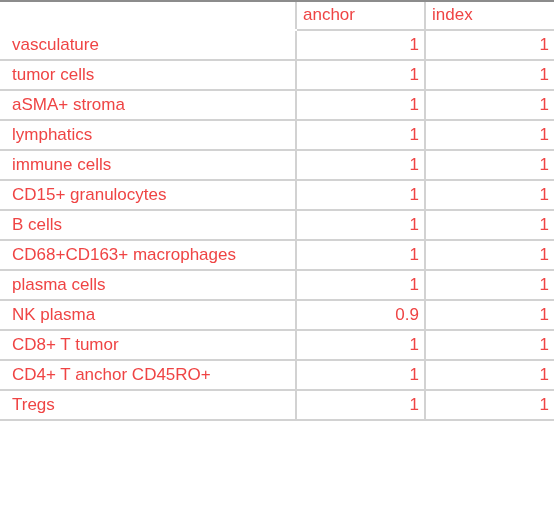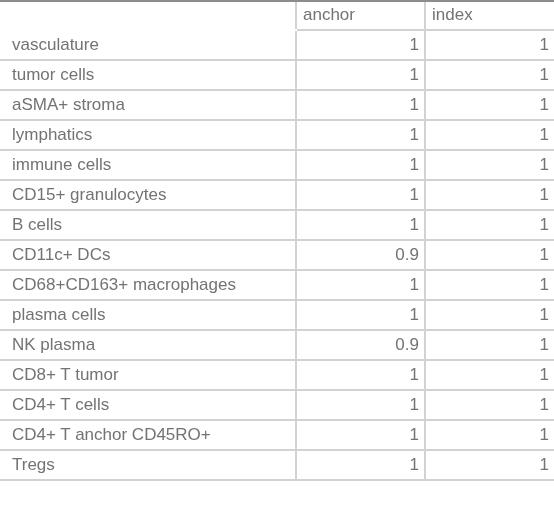--- a/index.html
+++ b/index.html
@@ -18,21 +18,21 @@
     height: 512px;
     box-sizing: border-box;
     border-top: 2px solid #8c8c8c;
     background: #ffffff;
   }
   table.grid {
     border-collapse: collapse;
     width: 554px;
     table-layout: fixed;
     font-size: 17px;
-    color: #737373;
+    color: #ef4444;
     line-height: 1.1;
   }
   table.grid col.c-label { width: 296px; }
   table.grid col.c-anchor { width: 129px; }
   table.grid col.c-index { width: 129px; }
 
   table.grid tr { height: 30px; }
   table.grid tr.header-row { height: 28px; }
 
   table.grid td {
@@ -115,50 +115,40 @@
         <td class="cell-label">CD15+ granulocytes</td>
         <td class="cell-anchor">1</td>
         <td class="cell-index">1</td>
       </tr>
       <tr>
         <td class="cell-label">B cells</td>
         <td class="cell-anchor">1</td>
         <td class="cell-index">1</td>
       </tr>
       <tr>
-        <td class="cell-label">CD11c+ DCs</td>
-        <td class="cell-anchor">0.9</td>
-        <td class="cell-index">1</td>
-      </tr>
-      <tr>
         <td class="cell-label">CD68+CD163+ macrophages</td>
         <td class="cell-anchor">1</td>
         <td class="cell-index">1</td>
       </tr>
       <tr>
         <td class="cell-label">plasma cells</td>
         <td class="cell-anchor">1</td>
         <td class="cell-index">1</td>
       </tr>
       <tr>
         <td class="cell-label">NK plasma</td>
         <td class="cell-anchor">0.9</td>
         <td class="cell-index">1</td>
       </tr>
       <tr>
         <td class="cell-label">CD8+ T tumor</td>
         <td class="cell-anchor">1</td>
         <td class="cell-index">1</td>
       </tr>
       <tr>
-        <td class="cell-label">CD4+ T cells</td>
-        <td class="cell-anchor">1</td>
-        <td class="cell-index">1</td>
-      </tr>
-      <tr>
         <td class="cell-label">CD4+ T anchor CD45RO+</td>
         <td class="cell-anchor">1</td>
         <td class="cell-index">1</td>
       </tr>
       <tr>
         <td class="cell-label">Tregs</td>
         <td class="cell-anchor">1</td>
         <td class="cell-index">1</td>
       </tr>
     </tbody>

